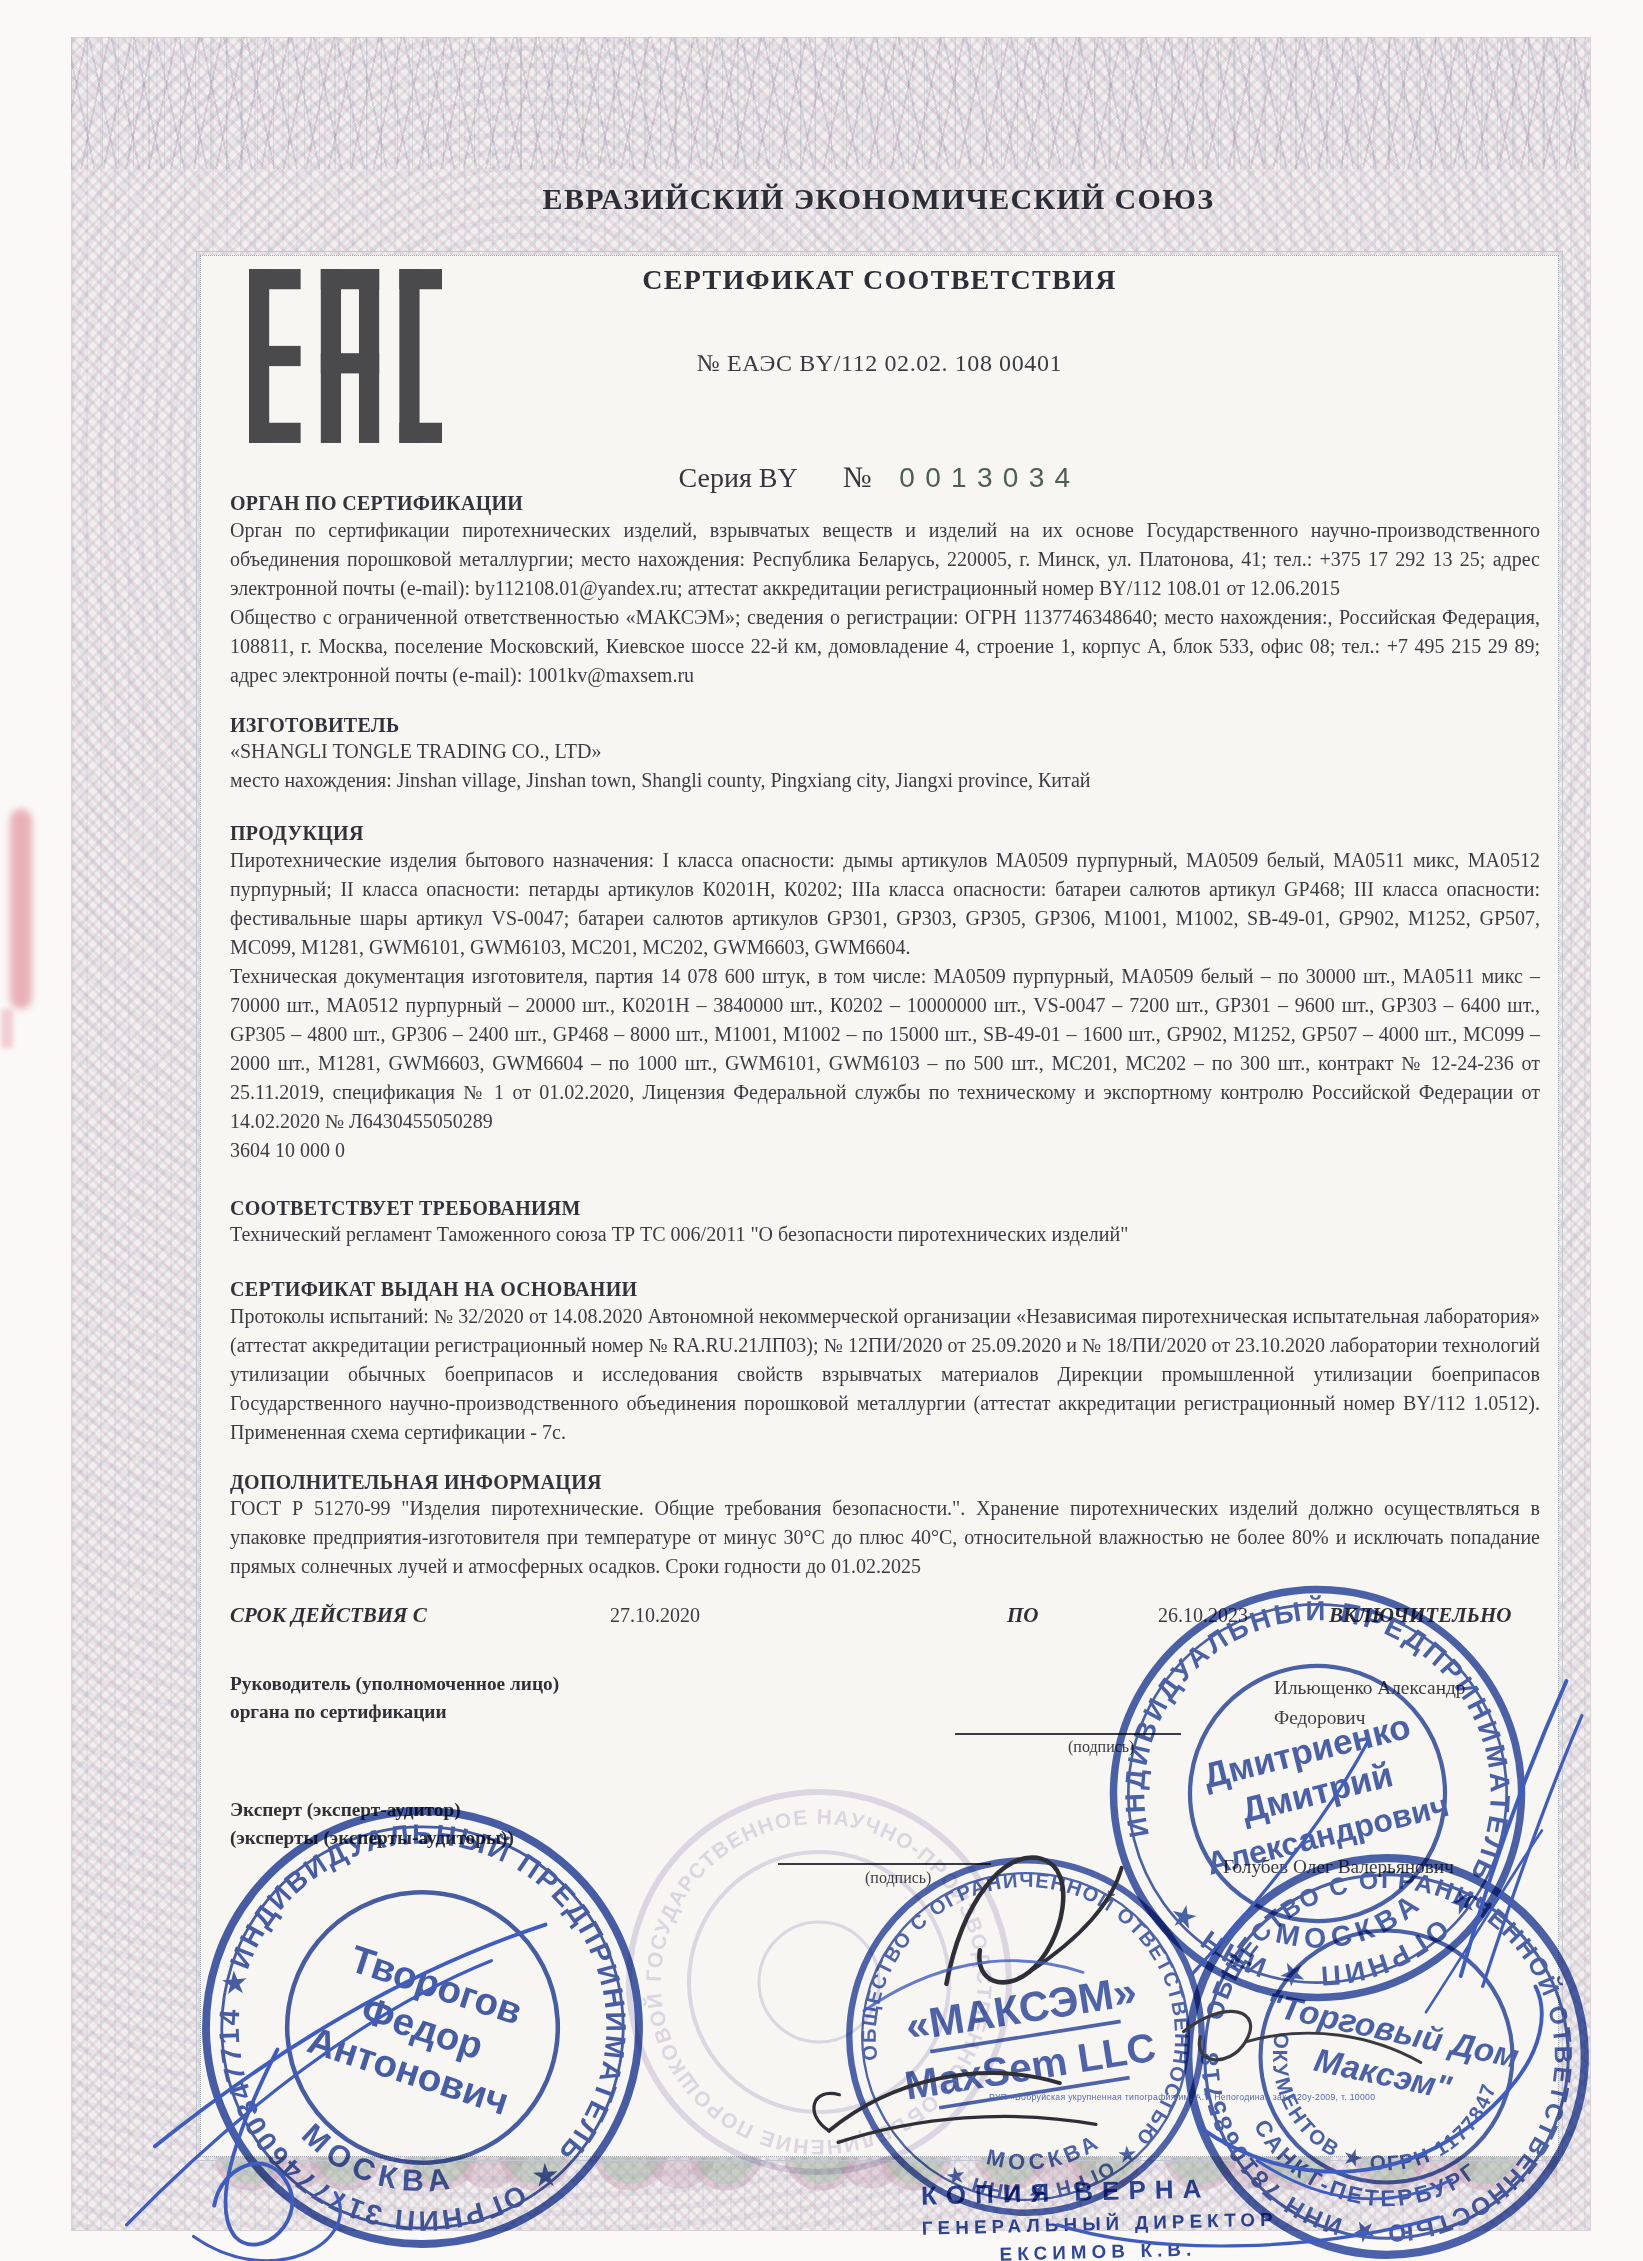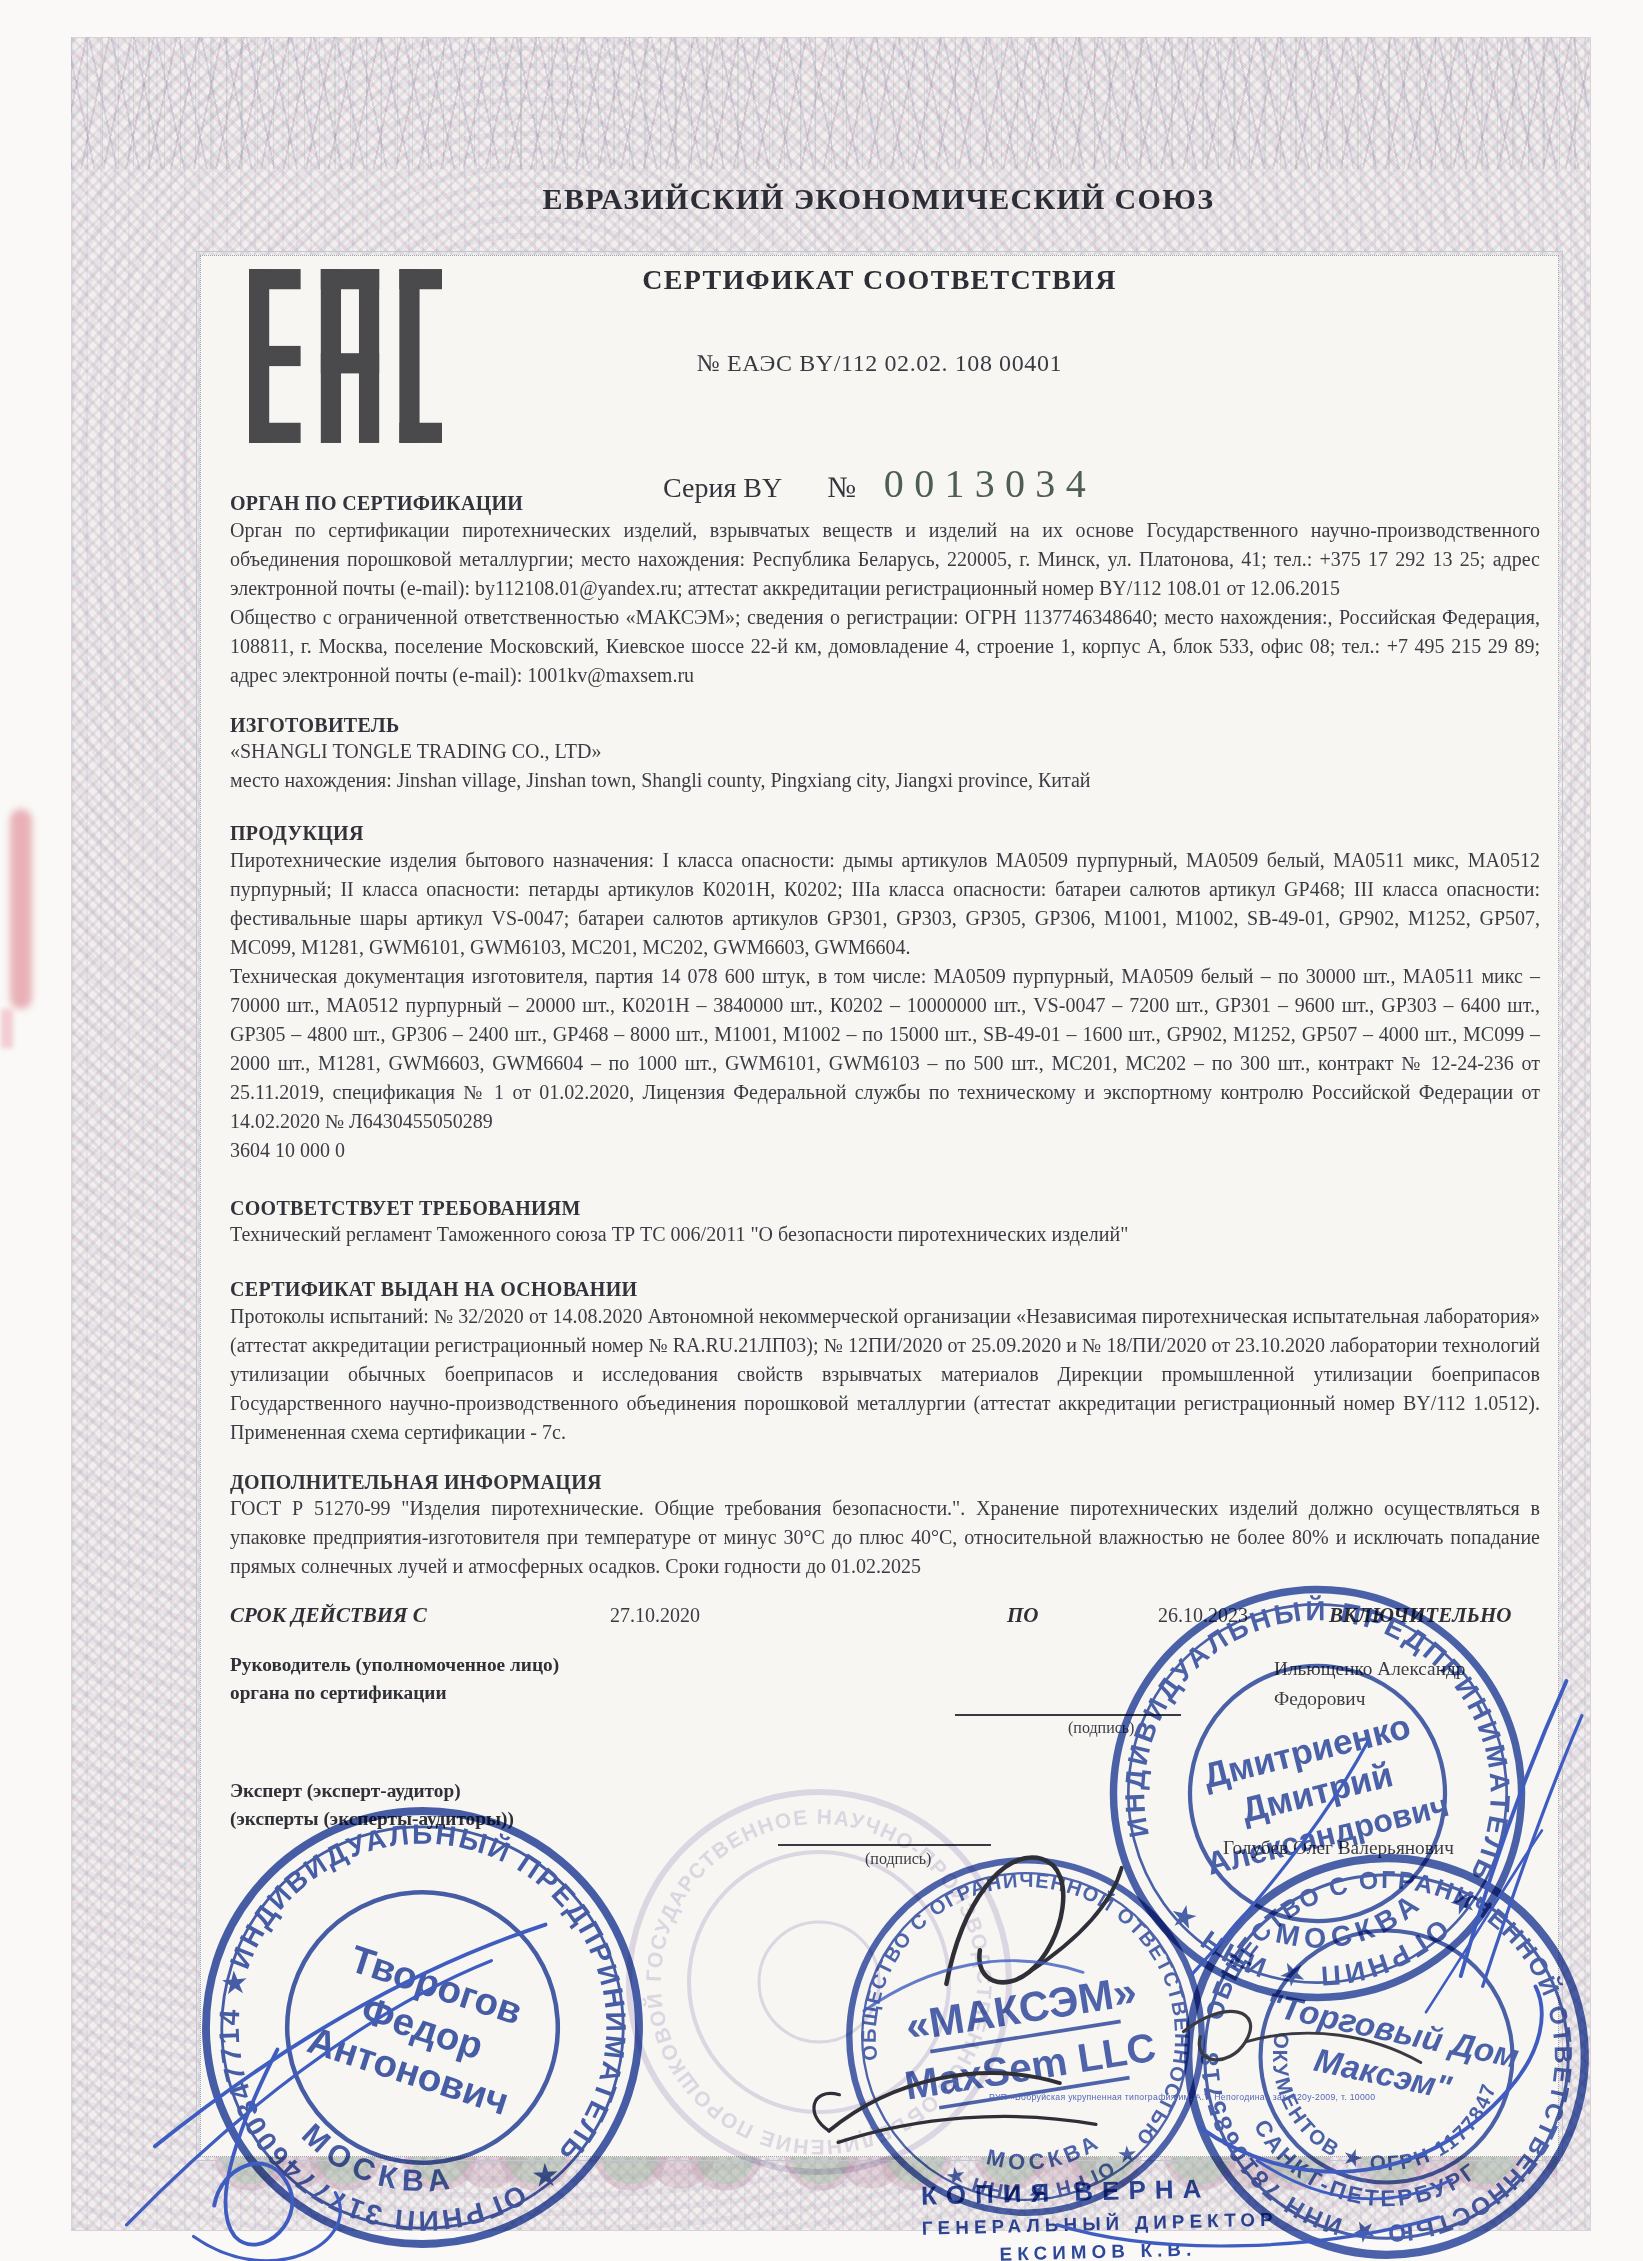--- a/index.html
+++ b/index.html
@@ -31,40 +31,40 @@
   
   .union-title{position:absolute;left:200px;top:182px;width:1357px;text-align:center;
     font-size:30px;font-weight:bold;letter-spacing:1.3px;color:#2d2e35;z-index:5;}
   .cert-title{position:absolute;left:0;top:7.7px;width:100%;text-align:center;
     font-size:28px;font-weight:bold;letter-spacing:1.3px;color:#2e2f36;}
   .cert-number{position:absolute;left:0;top:94px;width:100%;text-align:center;
     font-size:24px;letter-spacing:0.6px;color:#3a3b42;}
   .series-row{position:absolute;left:0;top:204px;width:100%;text-align:center;color:#35363d;}
   .series-row .lbl{font-size:28px;margin-right:45px;}
   .series-row .no{font-size:30px;margin-right:28px;}
-  .series-row .num{font-family:Liberation Serif, serif;font-size:40px;
+  .series-row .num{font-family:Liberation Sans, sans-serif;font-size:28px;
     letter-spacing:10.3px;color:#4e5e55;}
   .eac{position:absolute;left:48px;top:0px;width:193px;height:200px;}
 
   
   .sections{position:absolute;left:29px;top:235px;width:1310px;}
   .sec-h{font-size:20px;font-weight:bold;letter-spacing:0.3px;color:#33343b;line-height:24.5px;}
   .sec-b{font-size:20px;line-height:29px;text-align:justify;color:#3c3d44;}
   .mt30{margin-top:19.3px;} .mt26{margin-top:23px;} .mt40{margin-top:26px;}
   .mt46{margin-top:30px;} .mt48{margin-top:31px;} .mt44{margin-top:28px;} .mt36{margin-top:23px;font-family:Liberation Serif, serif;}
 
   .validity{position:relative;height:36px;margin-top:22px;font-size:20px;}
   .validity .b{font-weight:bold;font-size:21px;color:#303138;font-style:italic;}
   .v-from{position:absolute;left:0;top:0;}
   .v-d1{position:absolute;left:380px;top:1.3px;}
   .v-po{position:absolute;left:777px;top:0;}
   .v-d2{position:absolute;left:928px;top:1.3px;}
   .v-incl{position:absolute;left:1099px;top:0;}
 
-  .signblock{position:relative;height:264px;margin-top:12px;font-size:19.3px;}
+  .signblock{position:relative;height:264px;margin-top:31px;font-size:19.3px;}
   .role{font-weight:bold;color:#303138;line-height:28px;}
   .r1{position:absolute;left:0;top:0;}
   .r2{position:absolute;left:0;top:126px;}
   .sigrule1{position:absolute;left:725px;top:63px;width:226px;border-top:2.6px solid #3a3a42;}
   .cap1{position:absolute;left:838px;top:68px;font-size:16px;color:#3c3d44;}
   .sigrule2{position:absolute;left:548px;top:193px;width:213px;border-top:2.6px solid #3a3a42;}
   .cap2{position:absolute;left:635px;top:199px;font-size:16px;color:#3c3d44;}
   .n1{position:absolute;left:1044px;top:2.6px;line-height:30px;}
   .n2{position:absolute;left:993px;top:186px;}
 

